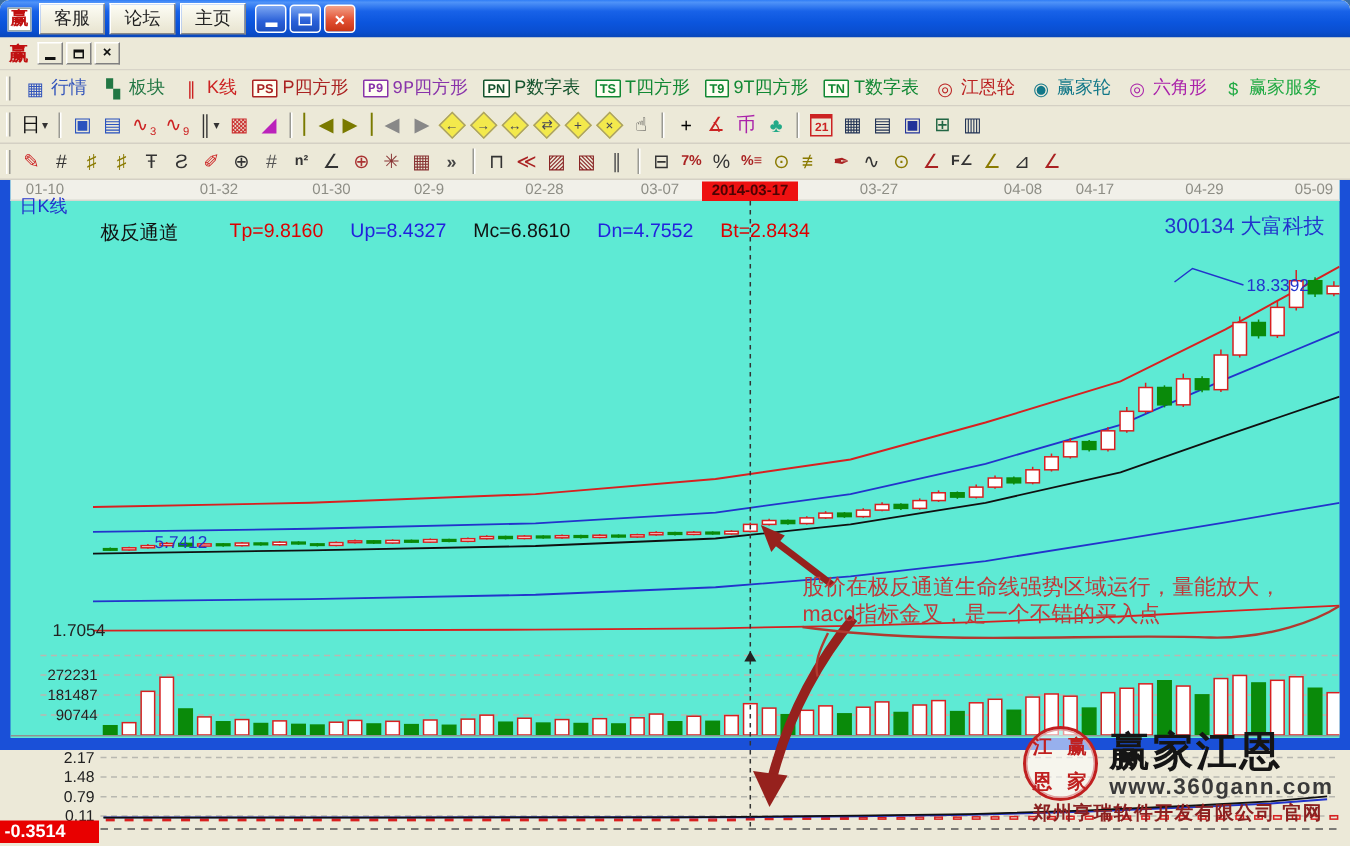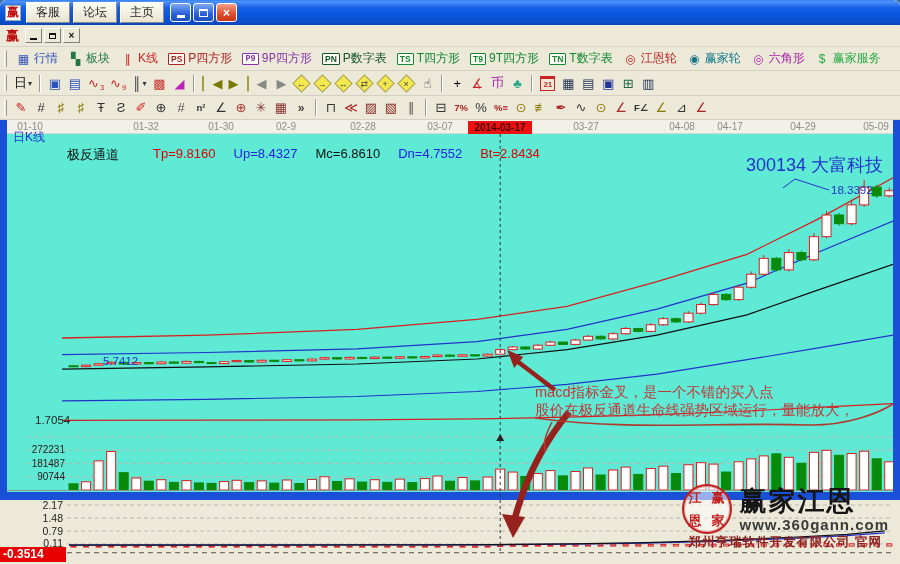--- a/index.html
+++ b/index.html
@@ -59,21 +59,21 @@
   .tbtn.small .g{font-size:9.5px;font-weight:bold;}
   
   .chart-window{position:relative;height:380px;background:#5eead4;
     border-left:7px solid #1a50d8;border-right:7px solid #1a50d8;border-bottom:8px solid #1a50d8;}
   .date-row{position:absolute;top:0;left:0;width:886px;height:14px;background:#f1f0e9;
     border-bottom:1px solid #d8d8d0;}
   .dtick{position:absolute;top:1px;font-size:10px;color:#8d8d85;width:40px;text-align:center;}
   .dtick.current{background:#ee1111;color:#4a0404;font-weight:bold;width:64px;height:13px;line-height:13px;}
   .kline-label{position:absolute;top:9px;left:6px;font-size:12px;color:#2233cc;}
   .param-row{position:absolute;top:26px;left:60px;display:flex;gap:18px;font-size:13px;}
-  .stock-label{position:absolute;top:33px;right:10px;font-size:18px;color:#2233cc;}
+  .stock-label{position:absolute;top:22px;right:10px;font-size:14px;color:#2233cc;}
   #main-svg{position:absolute;top:14px;left:0;}
   .macd-panel{position:absolute;top:370px;left:0;width:886px;height:66px;}
   .macd-row{position:absolute;top:0;left:8px;display:flex;gap:26px;font-size:12.5px;}
   .overlay-svg{position:absolute;top:0;left:0;pointer-events:none;}
   .annotation{position:absolute;top:263px;left:528px;width:356px;font-size:14.5px;line-height:18px;
     color:#bf3a3a;pointer-events:none;}
   .neg-badge{position:absolute;left:-7px;top:427px;width:66px;height:15px;background:#e80000;color:#fff;
     font-size:12px;font-weight:bold;line-height:15px;padding-left:3px;}
   .logo-block{position:absolute;right:4px;top:364px;display:flex;flex-direction:column;align-items:center;}
   .logo-top{display:flex;align-items:center;gap:8px;}
@@ -859,22 +859,22 @@
         <polygon points="489.20000000000005,321 497.20000000000005,321 493.20000000000005,314" fill="#222"></polygon>
         <line x1="548" y1="270" x2="511.20000000000005" y2="242" stroke="#96211d" stroke-width="4.5"></line>
         <polygon points="500.20000000000005,230 516.2,237 507.20000000000005,248" fill="#96211d"></polygon>
         <path d="M 562,292 C 535,325 518,360 508,398" fill="none" stroke="#96211d" stroke-width="6.5"></path>
         <polygon points="506,418 495,394 518,397" fill="#96211d"></polygon>
         <path d="M 528,298 C 620,311 720,302 800,305 C 840,306 872,293 886,284" fill="none" stroke="#b03a30" stroke-width="1.6"></path>
         <path d="M 545,302 C 539,314 536,322 538,331" fill="none" stroke="#b03a30" stroke-width="1.6"></path>
       </svg>
 
     <div class="annotation">
+      <div>股价在极反通道生命线强势区域运行，量能放大，</div>
       <div>macd指标金叉，是一个不错的买入点</div>
-      <div>股价在极反通道生命线强势区域运行，量能放大，</div>
     </div>
 
     <div class="neg-badge">-0.3514</div>
 
     <div class="logo-block">
       <div class="logo-top">
         <div class="seal">
 
         <span>江</span>
             <span>赢</span>

